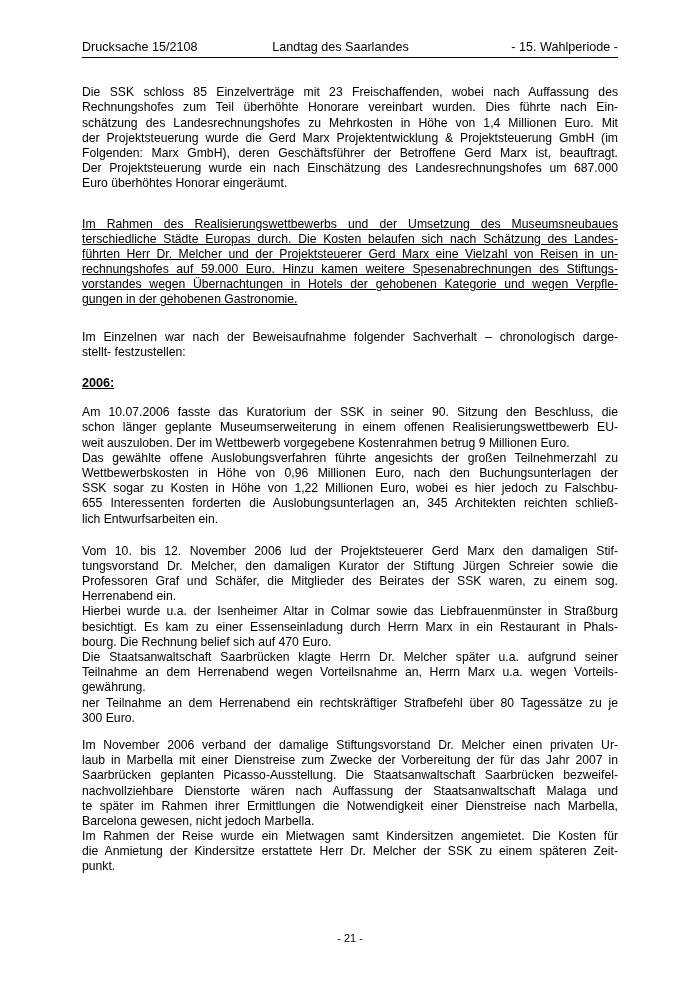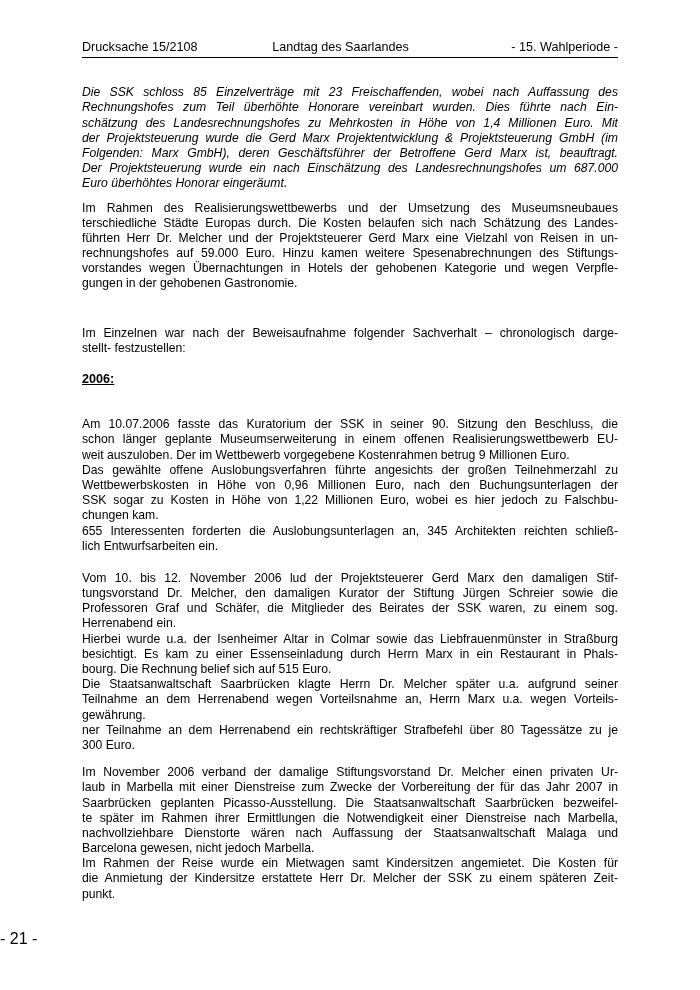--- a/index.html
+++ b/index.html
@@ -31,30 +31,30 @@
     text-align-last:justify;
     min-height:15.2px;
     overflow:hidden; max-height:15.2px;
   }
   .line.last { text-align:left; text-align-last:left; }
   .section-heading {
     font-size:12.6px; line-height:15.2px;
     font-weight:bold; text-decoration:underline;
   }
   .mb0  { margin-bottom:0; }
-  .mb9  { margin-bottom:9px;font-style:italic; }
+  .mb9  { margin-bottom:25px; }
   .mb12 { margin-bottom:12px; }
-  .mb14 { margin-bottom:30px; }
+  .mb14 { margin-bottom:14px; }
   .mb16 { margin-bottom:16px; }
   .mb17 { margin-bottom:17px; }
-  .mb27 { margin-bottom:34px; }
+  .mb27 { margin-bottom:22px;text-decoration:underline; }
   .doc-footer {
     position:absolute; left:0; right:0; top:931px;
-    text-align:left;
-    font-size:16px; line-height:15.2px;
+    text-align:center;
+    font-size:11px; line-height:15.2px;
   }
 </style>
 </head>
 <body>
 
 <div class="page">
 
   <div class="doc-header">
     <span>Drucksache 15/2108</span>
     <span class="center">Landtag des Saarlandes</span>
@@ -94,58 +94,57 @@
     <div class="mb0">
       <div class="line">Am 10.07.2006 fasste das Kuratorium der SSK in seiner 90. Sitzung den Beschluss, die</div>
       <div class="line">schon länger geplante Museumserweiterung in einem offenen Realisierungswettbewerb EU-</div>
       <div class="line last">weit auszuloben. Der im Wettbewerb vorgegebene Kostenrahmen betrug 9 Millionen Euro.</div>
     </div>
 
     <div class="mb0">
       <div class="line">Das gewählte offene Auslobungsverfahren führte angesichts der großen Teilnehmerzahl zu</div>
       <div class="line">Wettbewerbskosten in Höhe von 0,96 Millionen Euro, nach den Buchungsunterlagen der</div>
       <div class="line">SSK sogar zu Kosten in Höhe von 1,22 Millionen Euro, wobei es hier jedoch zu Falschbu-</div>
-      <div class="line last">chungen kam.</div>
     </div>
 
     <div class="mb17">
       <div class="line">655 Interessenten forderten die Auslobungsunterlagen an, 345 Architekten reichten schließ-</div>
       <div class="line last">lich Entwurfsarbeiten ein.</div>
     </div>
 
     <div class="mb0">
       <div class="line">Vom 10. bis 12. November 2006 lud der Projektsteuerer Gerd Marx den damaligen Stif-</div>
       <div class="line">tungsvorstand Dr. Melcher, den damaligen Kurator der Stiftung Jürgen Schreier sowie die</div>
       <div class="line">Professoren Graf und Schäfer, die Mitglieder des Beirates der SSK waren, zu einem sog.</div>
       <div class="line last">Herrenabend ein.</div>
     </div>
 
     <div class="mb0">
       <div class="line">Hierbei wurde u.a. der Isenheimer Altar in Colmar sowie das Liebfrauenmünster in Straßburg</div>
       <div class="line">besichtigt. Es kam zu einer Essenseinladung durch Herrn Marx in ein Restaurant in Phals-</div>
-      <div class="line last">bourg. Die Rechnung belief sich auf 515 Euro.</div>
+      <div class="line last">bourg. Die Rechnung belief sich auf 470 Euro.</div>
     </div>
 
     <div class="mb0">
       <div class="line">Die Staatsanwaltschaft Saarbrücken klagte Herrn Dr. Melcher später u.a. aufgrund seiner</div>
       <div class="line">Teilnahme an dem Herrenabend wegen Vorteilsnahme an, Herrn Marx u.a. wegen Vorteils-</div>
       <div class="line last">gewährung.</div>
     </div>
 
     <div class="mb12">
       <div class="line">ner Teilnahme an dem Herrenabend ein rechtskräftiger Strafbefehl über 80 Tagessätze zu je</div>
       <div class="line last">300 Euro.</div>
     </div>
 
     <div class="mb0">
       <div class="line">Im November 2006 verband der damalige Stiftungsvorstand Dr. Melcher einen privaten Ur-</div>
       <div class="line">laub in Marbella mit einer Dienstreise zum Zwecke der Vorbereitung der für das Jahr 2007 in</div>
       <div class="line">Saarbrücken geplanten Picasso-Ausstellung. Die Staatsanwaltschaft Saarbrücken bezweifel-</div>
+      <div class="line">nachvollziehbare Dienstorte wären nach Auffassung der Staatsanwaltschaft Malaga und</div>
       <div class="line">te später im Rahmen ihrer Ermittlungen die Notwendigkeit einer Dienstreise nach Marbella,</div>
-      <div class="line">nachvollziehbare Dienstorte wären nach Auffassung der Staatsanwaltschaft Malaga und</div>
       <div class="line last">Barcelona gewesen, nicht jedoch Marbella.</div>
     </div>
 
     <div class="mb0">
       <div class="line">Im Rahmen der Reise wurde ein Mietwagen samt Kindersitzen angemietet. Die Kosten für</div>
       <div class="line">die Anmietung der Kindersitze erstattete Herr Dr. Melcher der SSK zu einem späteren Zeit-</div>
       <div class="line last">punkt.</div>
     </div>
 
   </div>

